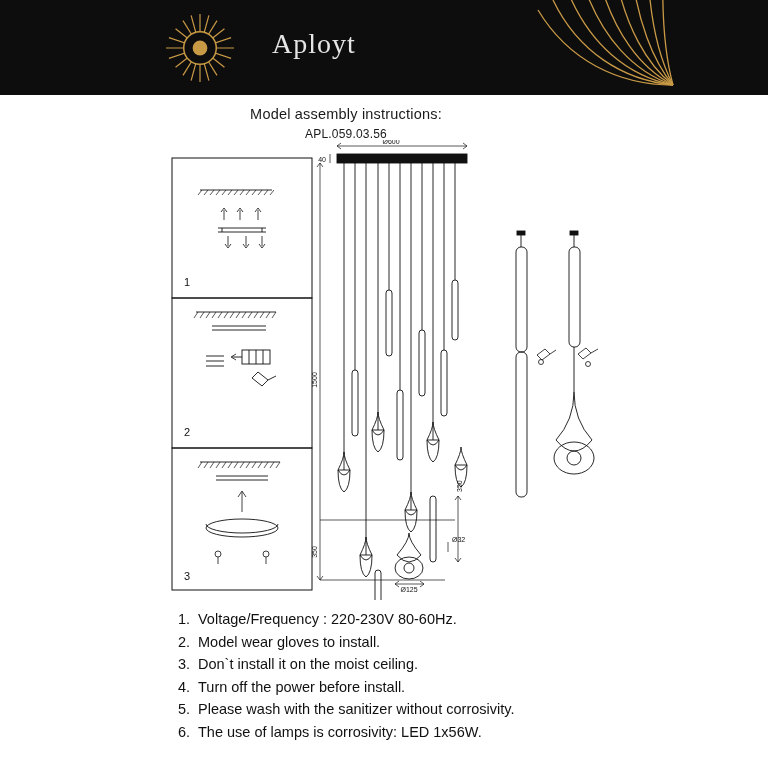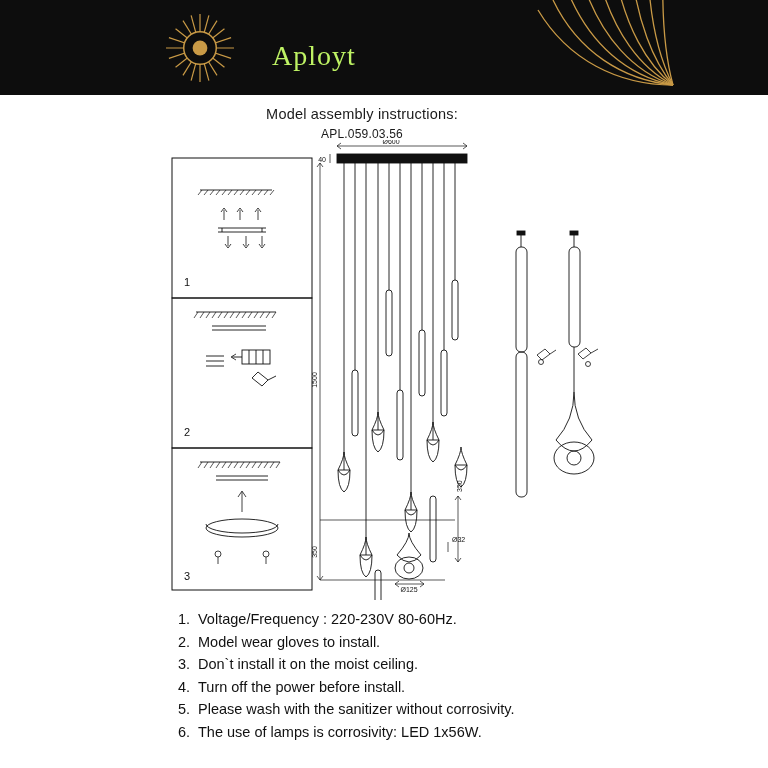--- a/index.html
+++ b/index.html
@@ -28,42 +28,41 @@
   .banner-logo-mark {
     position: absolute;
     left: 163px;
     top: 11px;
     width: 74px;
     height: 74px;
   }
   .banner-brand {
     position: absolute;
     left: 272px;
-    top: 40px;
+    top: 28px;
     font-size: 28px;
     letter-spacing: 1px;
-    color: #bef264;
+    color: #e5e5e5;
     font-family: "Liberation Serif", serif;
   }
   .banner-rays {
     position: absolute;
     right: 90px;
     top: -60px;
     width: 210px;
     height: 150px;
   }
 
   
   .title-block {
     position: absolute;
     left: 0;
     top: 106px;
     width: 692px;
     text-align: center;
-    padding-left: 16px;
   }
   .title-line1 {
     font-size: 14.5px;
     color: #1a1a1a;
     letter-spacing: 0.2px;
   }
   .title-line2 {
     font-size: 12px;
     color: #1a1a1a;
     margin-top: 5px;

